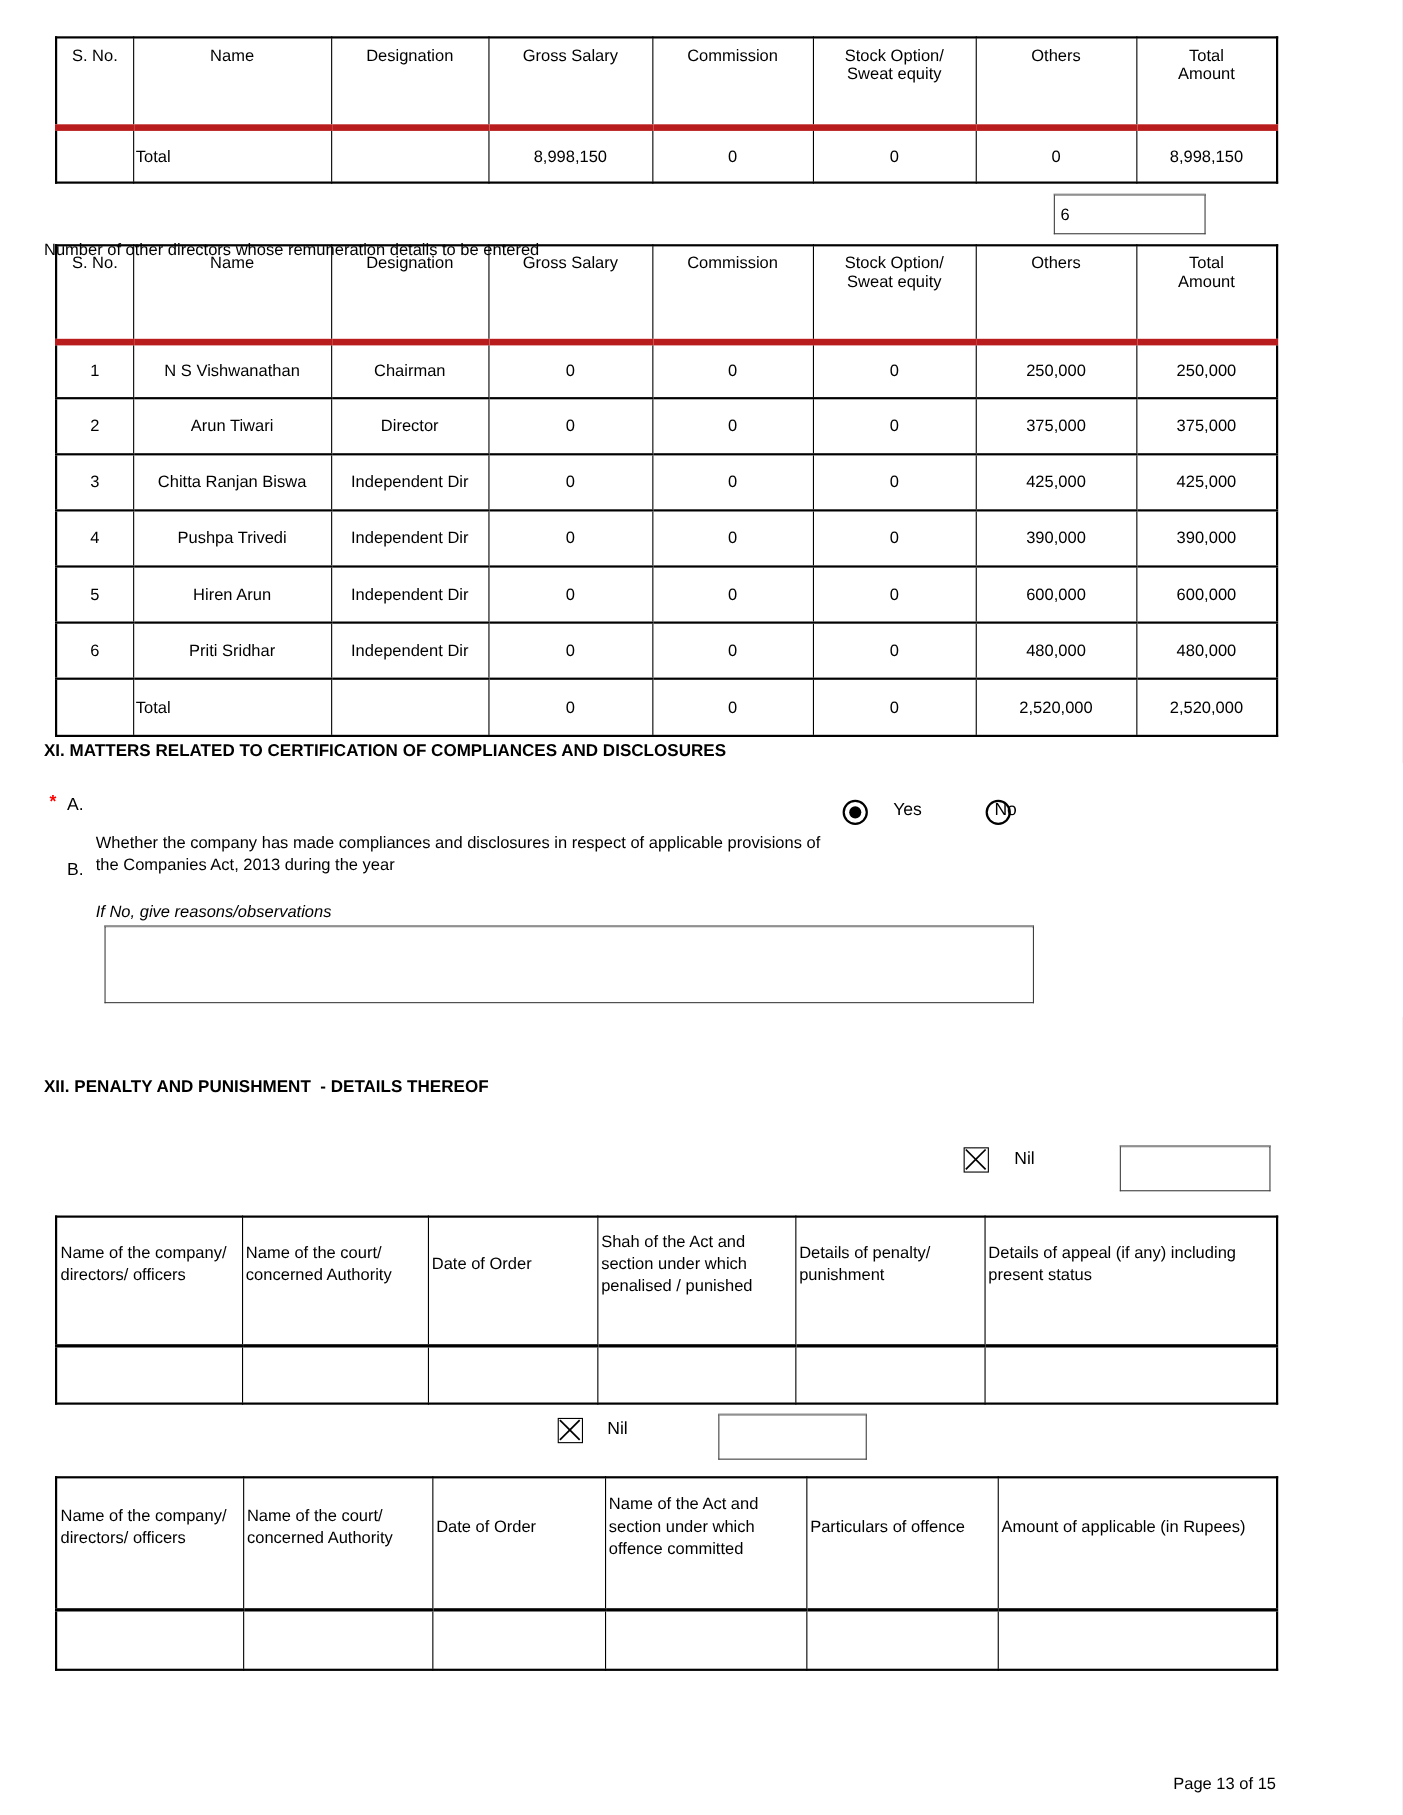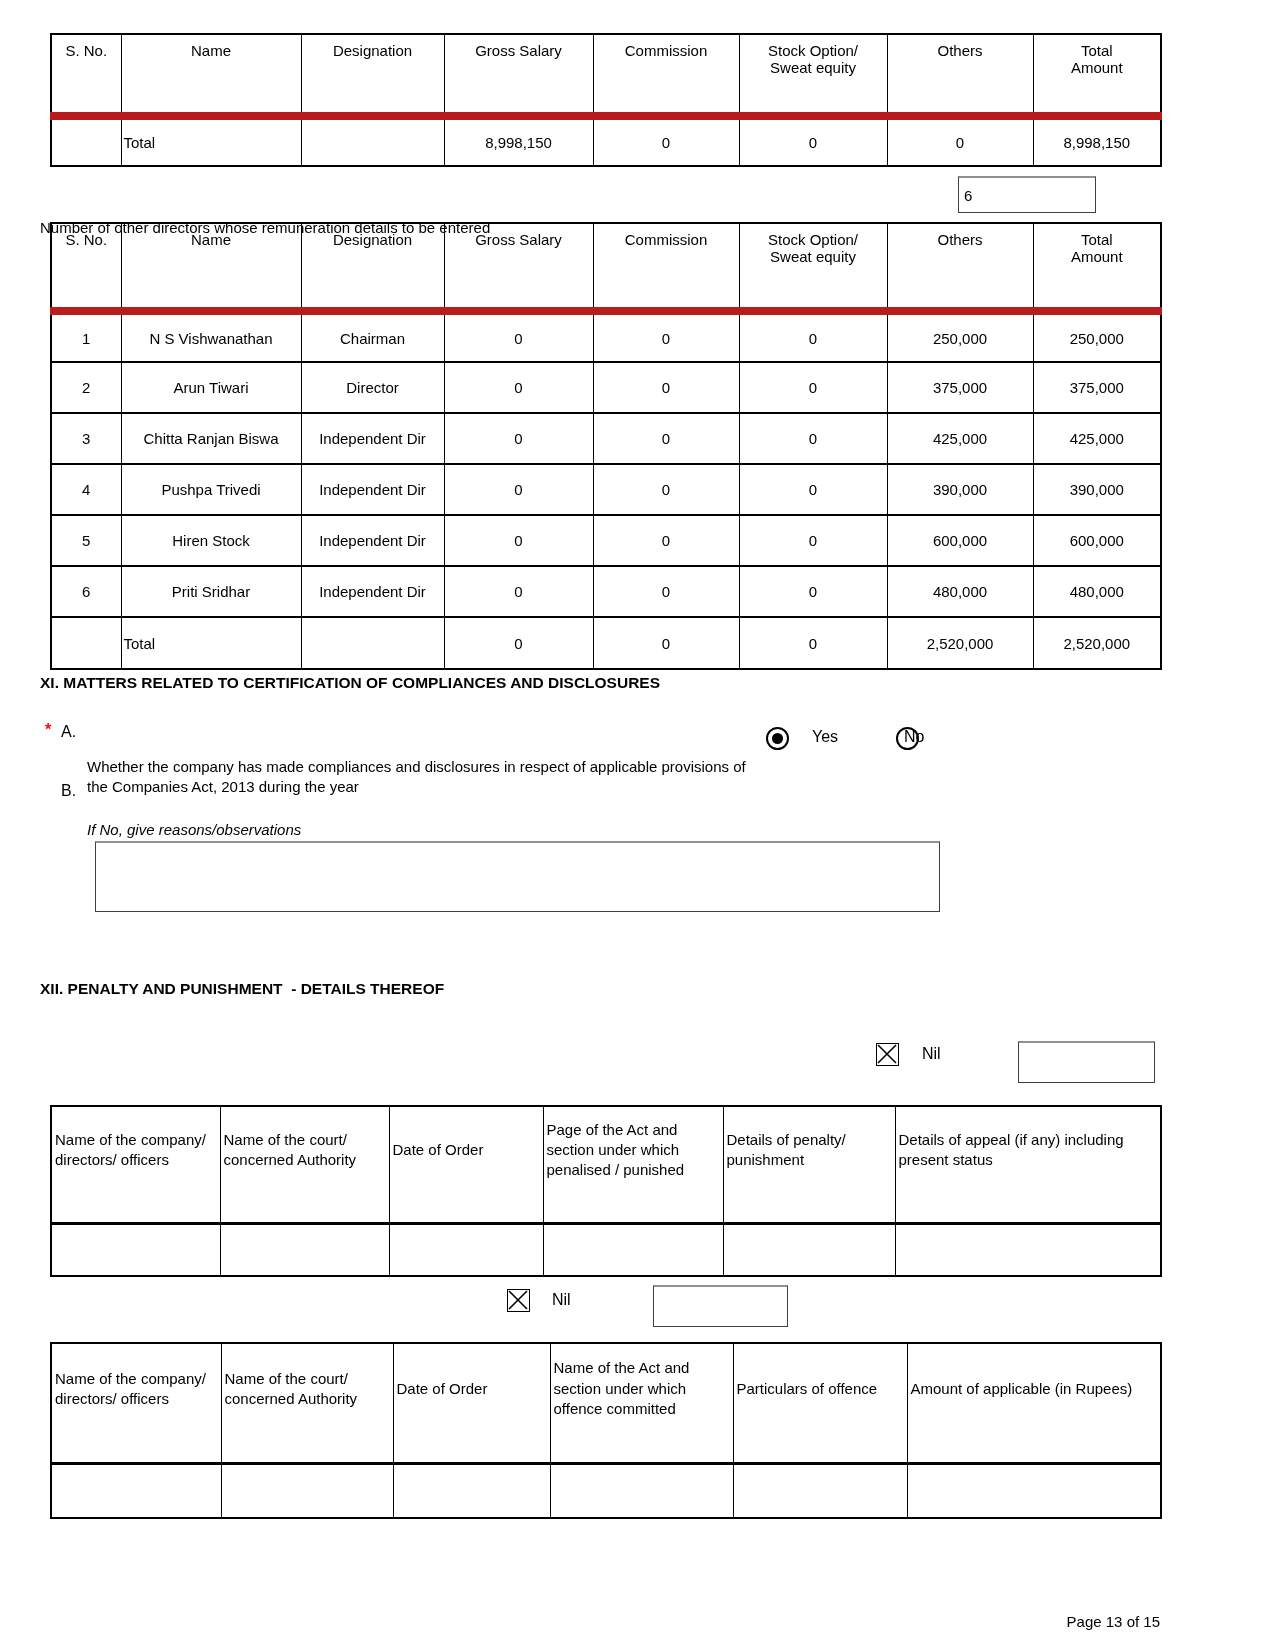--- a/index.html
+++ b/index.html
@@ -10,21 +10,21 @@
     font-family:"Liberation Sans", sans-serif; font-size:15px;
   }
   
   table.remu {
     position:absolute; border-collapse:collapse; table-layout:fixed;
     width:1110px; border:2px solid #000;
   }
   .remu th, .remu td { border:1px solid #000; overflow:hidden; }
   .remu th {
     font-weight:normal; text-align:center; vertical-align:top;
-    padding-top:7px; white-space:pre-line; border-bottom:8px solid #b91c1c;
+    padding-top:7px; white-space:pre-line; border-bottom:6px solid #b91c1c;
   }
   .remu td { text-align:center; vertical-align:middle; border-top:2px solid #000; }
   .remu td.clip { white-space:nowrap; }
   .remu td.left { text-align:left; padding-left:2px; }
   
   table.pen {
     position:absolute; border-collapse:collapse; table-layout:fixed;
     width:1110px; border:2px solid #000;
   }
   .pen th, .pen td { border:1px solid #000; overflow:hidden; }
@@ -173,21 +173,21 @@
         <td class="clip">Pushpa Trivedi</td>
         <td class="clip">Independent Dir</td>
         <td>0</td>
         <td>0</td>
         <td>0</td>
         <td>390,000</td>
         <td>390,000</td>
       </tr>
       <tr style="height:51px">
         <td>5</td>
-        <td class="clip">Hiren Stock</td>
+        <td class="clip">Hiren Arun</td>
         <td class="clip">Independent Dir</td>
         <td>0</td>
         <td>0</td>
         <td>0</td>
         <td>600,000</td>
         <td>600,000</td>
       </tr>
       <tr style="height:51px">
         <td>6</td>
         <td class="clip">Priti Sridhar</td>
@@ -244,21 +244,21 @@
         <col style="width:154px">
       <col style="width:180px">
         <col style="width:172px">
         <col style="width:266px">
     </colgroup>
     <thead>
       <tr style="height:117px">
         <th>Name of the company/ directors/ officers</th>
         <th>Name of the court/ concerned Authority</th>
         <th>Date of Order</th>
-        <th>Page of the Act and section under which penalised / punished</th>
+        <th>Shah of the Act and section under which penalised / punished</th>
         <th>Details of penalty/ punishment</th>
         <th>Details of appeal (if any) including present status</th>
       </tr>
     </thead>
     <tbody>
       <tr style="height:53px">
         <td></td>
         <td></td>
         <td></td>
         <td></td>

